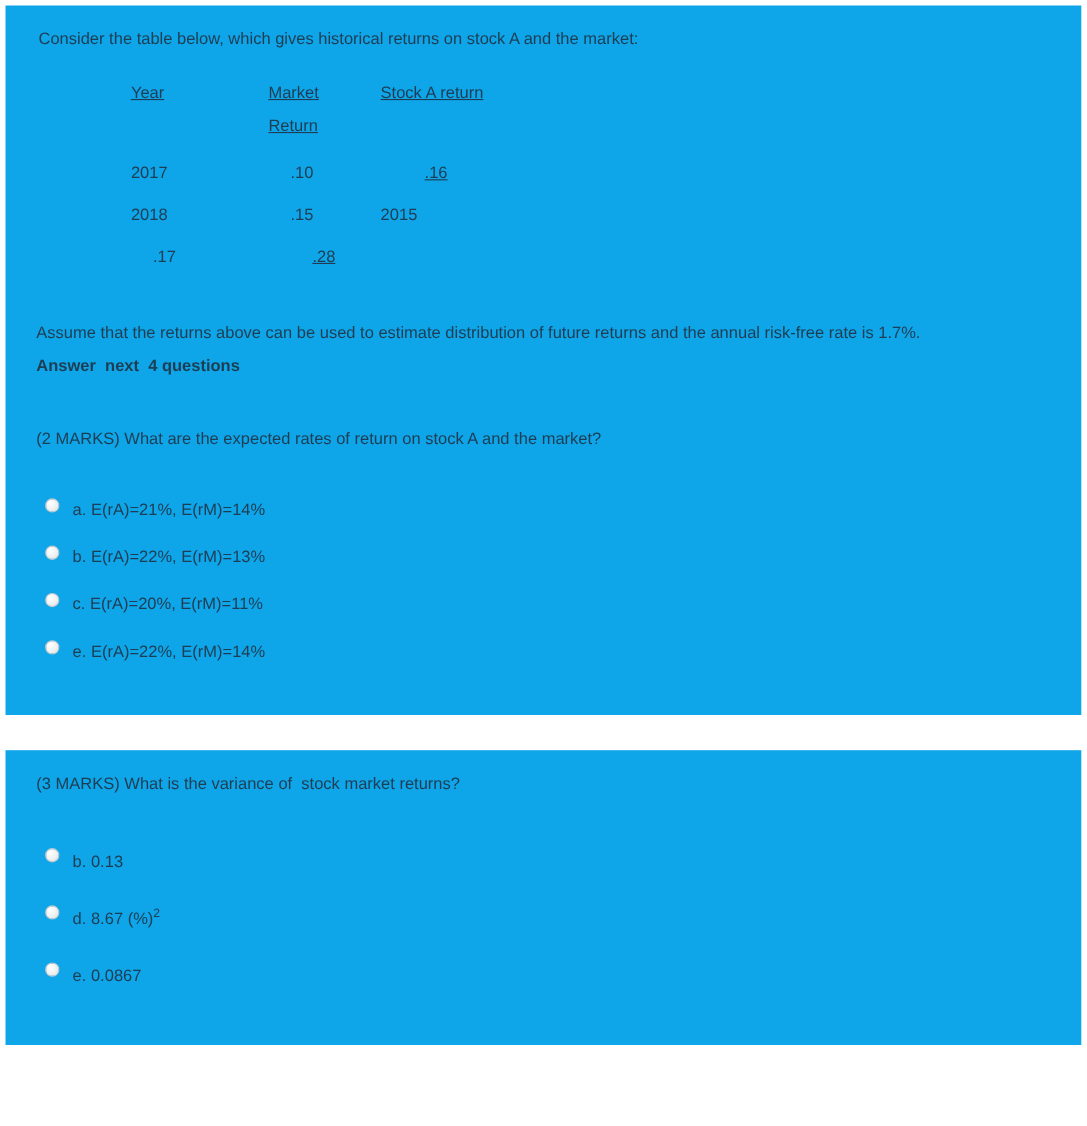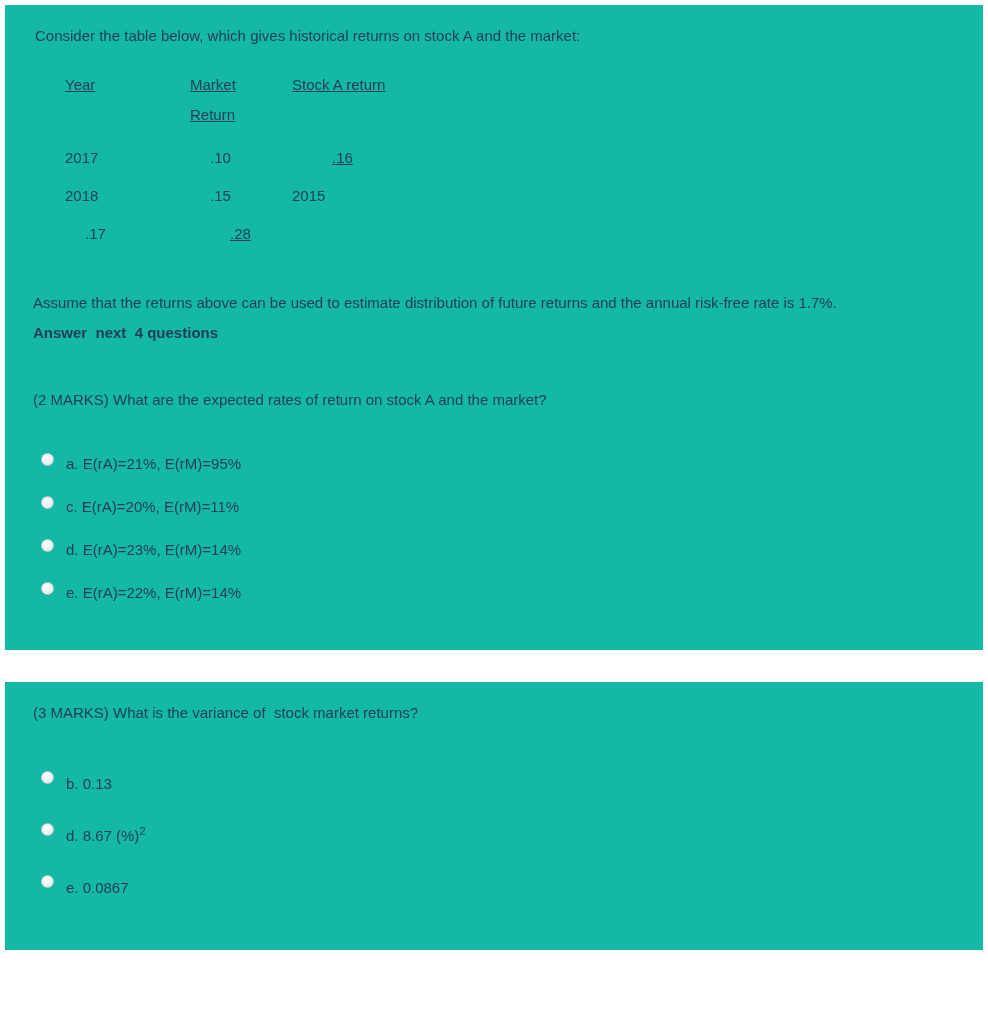--- a/index.html
+++ b/index.html
@@ -9,41 +9,41 @@
     background: #ffffff;
     font-family: "Liberation Sans", sans-serif;
   }
   .page {
     width: 988px;
     height: 1024px;
     background: #ffffff;
     position: relative;
   }
   .panel {
-    background: #14b8a6;
+    background: #0ea5e9;
     width: 978px;
     margin-left: 5px;
     color: #1e3d52;
     font-size: 15px;
   }
   .panel-1 {
     margin-top: 5px;
     height: 645px;
     padding: 22px 28px 0 28px;
   }
   .panel-2 {
     margin-top: 32px;
     height: 268px;
     padding: 22px 28px 0 28px;
   }
   .intro-text {
     margin: 0 0 26px 2px;
   }
   .returns-table {
-    margin-left: 32px;
+    margin-left: 86px;
     display: grid;
     grid-template-columns: 125px 102px 160px;
     row-gap: 0;
   }
   .returns-table .hdr-cell {
     padding-bottom: 8px;
     line-height: 30px;
   }
   .hdr-underline {
     text-decoration: underline;
@@ -141,29 +141,29 @@
     </div>
 
     <p class="assumption-text">Assume that the returns above can be used to estimate distribution of future returns and the annual risk-free rate is 1.7%.</p>
     <p class="answer-note">Answer  next  4 questions</p>
 
     <p class="question-prompt">(2 MARKS) What are the expected rates of return on stock A and the market?</p>
 
     <div class="options">
       <label class="q-option">
         <input type="radio" name="q1" class="radio-input" style="">
-        <span class="opt-text">a. E(rA)=21%, E(rM)=95%</span>
+        <span class="opt-text">a. E(rA)=21%, E(rM)=14%</span>
+      </label>
+      <label class="q-option">
+        <input type="radio" name="q1" class="radio-input" style="">
+        <span class="opt-text">b. E(rA)=22%, E(rM)=13%</span>
       </label>
       <label class="q-option">
         <input type="radio" name="q1" class="radio-input" style="">
         <span class="opt-text">c. E(rA)=20%, E(rM)=11%</span>
-      </label>
-      <label class="q-option">
-        <input type="radio" name="q1" class="radio-input" style="">
-        <span class="opt-text">d. E(rA)=23%, E(rM)=14%</span>
       </label>
       <label class="q-option">
         <input type="radio" name="q1" class="radio-input" style="">
         <span class="opt-text">e. E(rA)=22%, E(rM)=14%</span>
       </label>
     </div>
   </div>
 
   <div class="panel panel-2">
 

